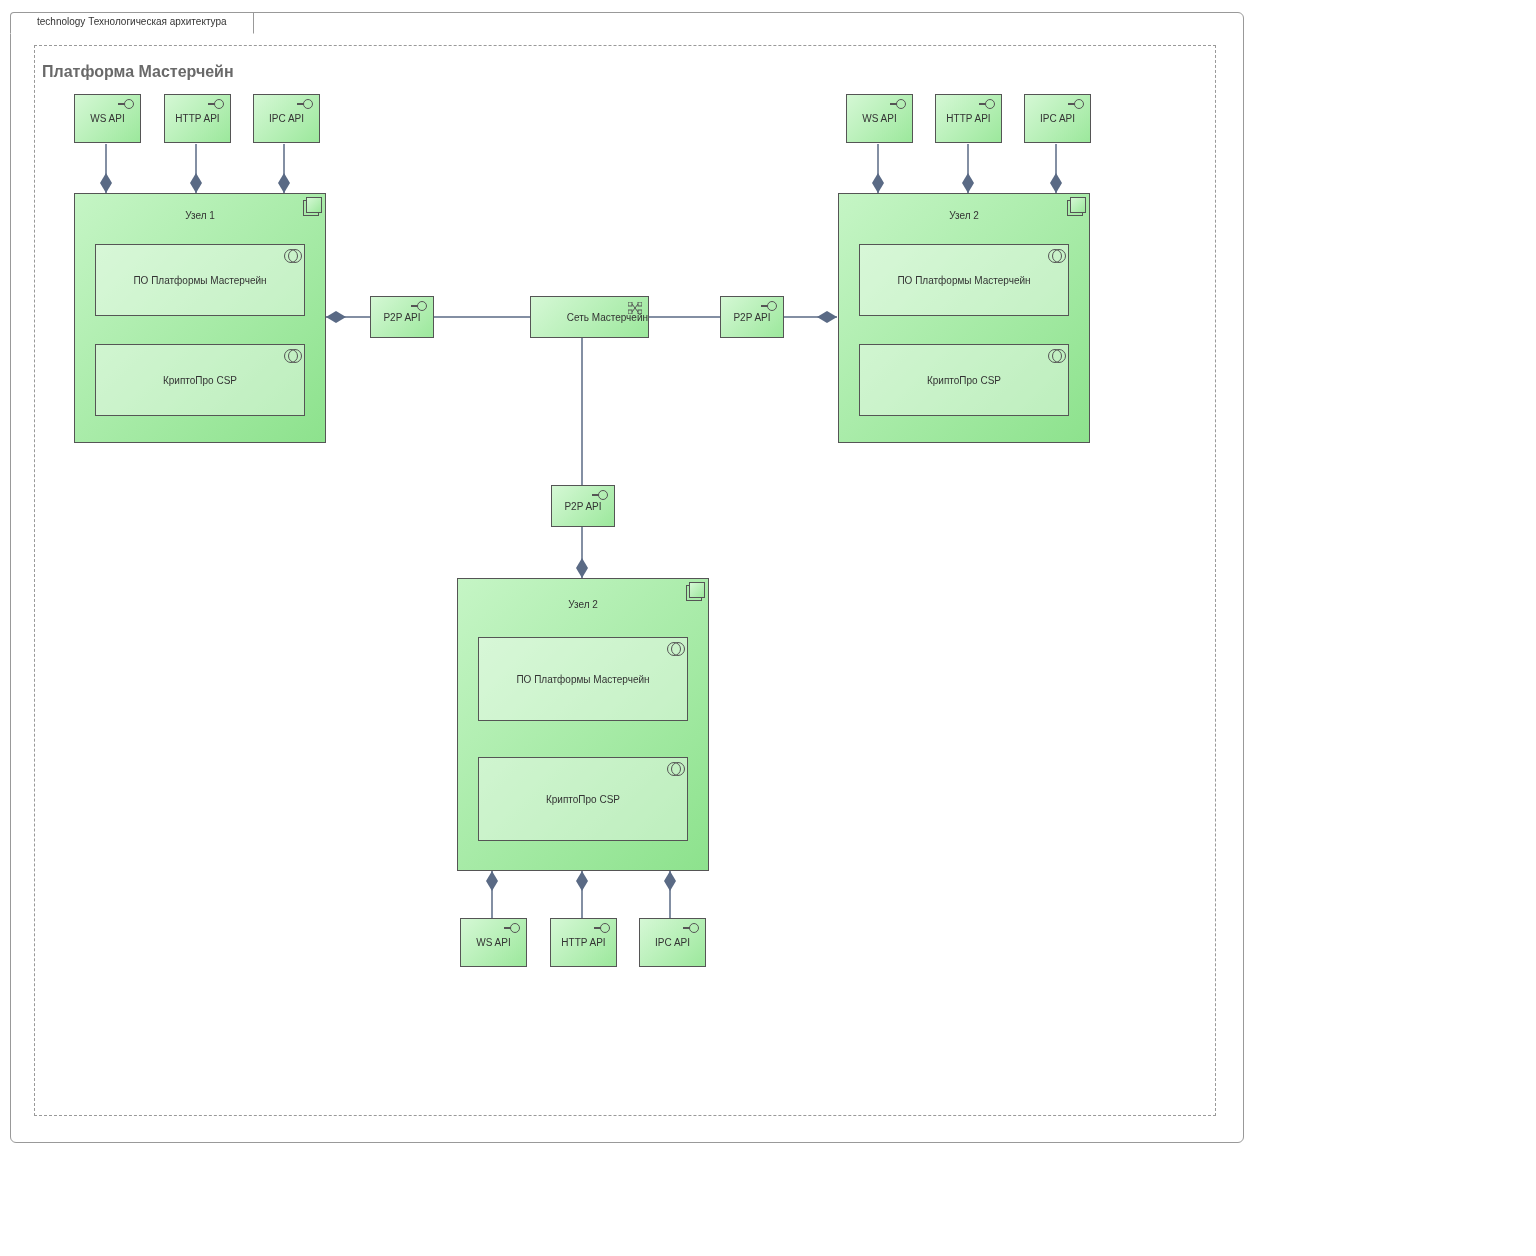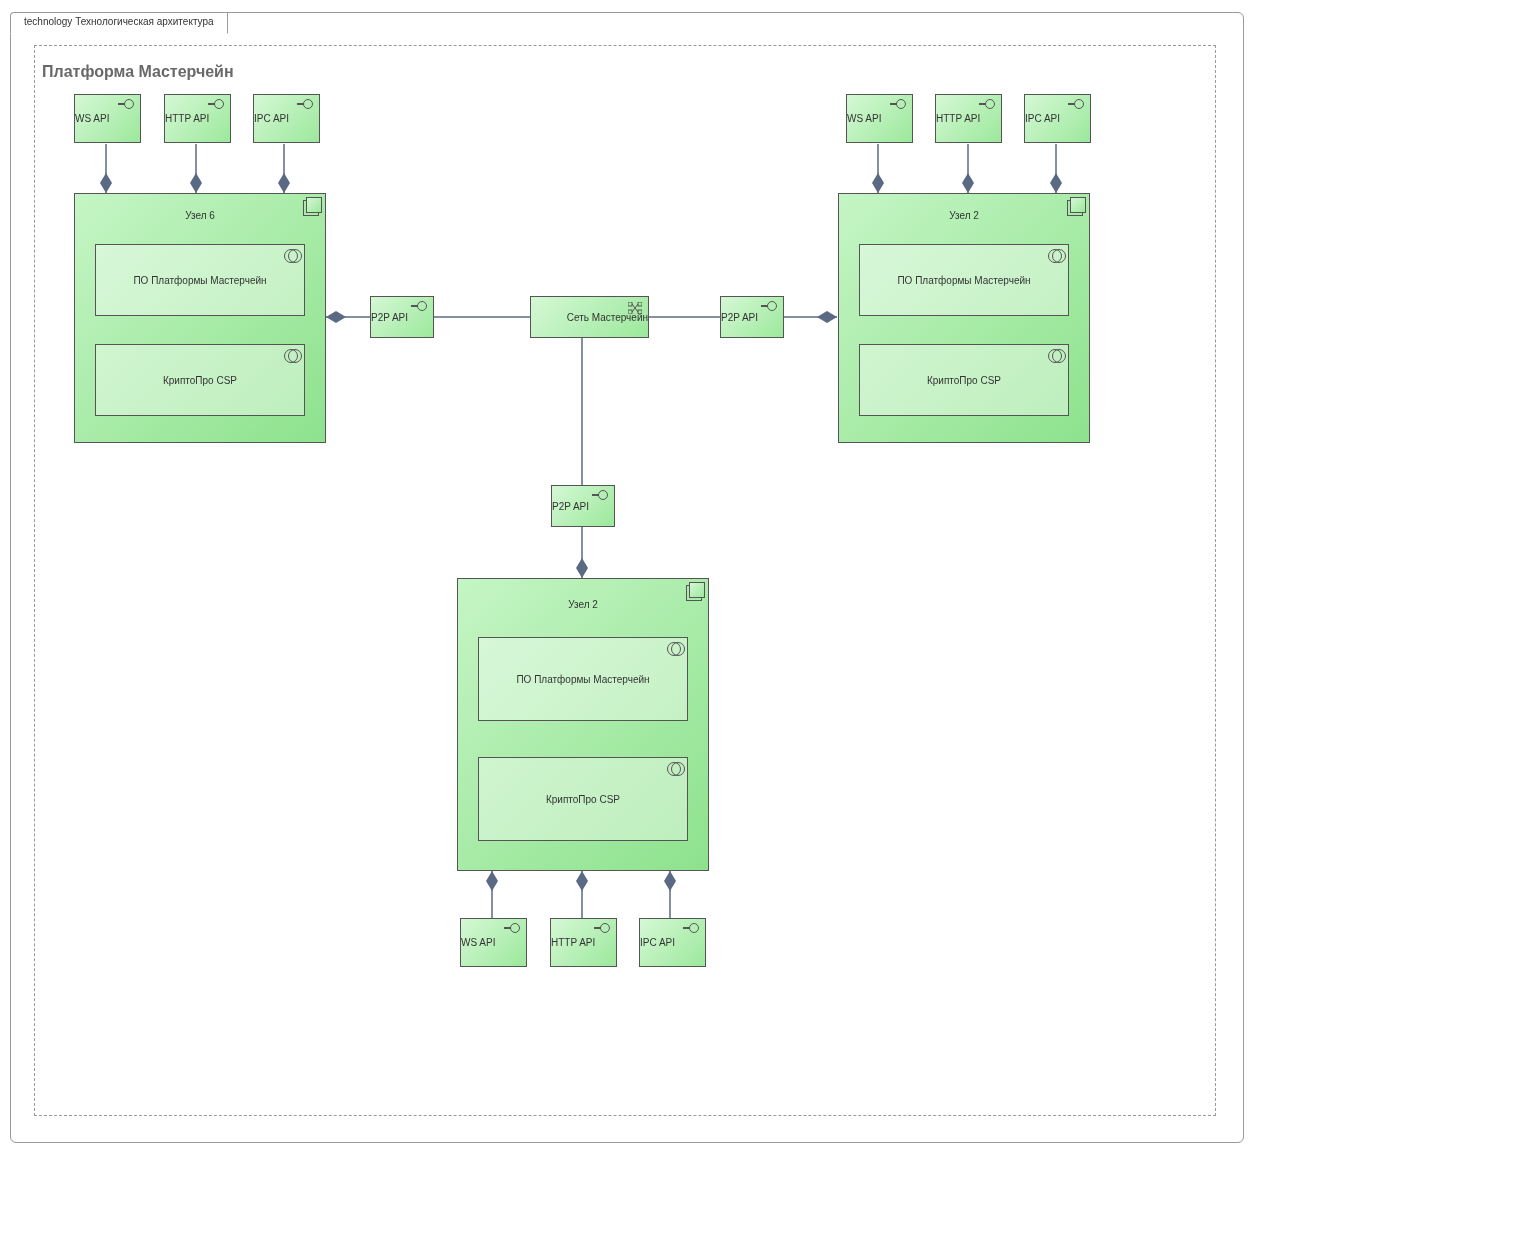--- a/index.html
+++ b/index.html
@@ -1,24 +1,24 @@
 <!DOCTYPE html>
 <html><head>
 <meta charset="utf-8">
 <style>
   body{margin:0;padding:0;font-family:"Segoe UI",Arial,sans-serif;background:#fff;color:#333;font-size:11px}
   .canvas{position:relative;width:1536px;height:1256px;background:#fff}
   .outer-frame{position:absolute;left:10px;top:12px;width:1232px;height:1129px;border:1px solid #999;border-radius:6px 6px 6px 6px}
-  .outer-tab{position:absolute;left:-1px;top:-1px;height:20px;padding:0 13px;border:1px solid #999;border-bottom:1px solid #fff;background:#fff;font-size:10px;line-height:18px;color:#333;border-radius:4px 0 0 0}
+  .outer-tab{position:absolute;left:-1px;top:-1px;height:20px;padding:0 26px;border:1px solid #999;border-bottom:1px solid #fff;background:#fff;font-size:10px;line-height:18px;color:#333;border-radius:4px 0 0 0}
   .outer-tab:after{content:"";position:absolute;right:-12px;top:-1px;width:0;height:0;border-left:12px solid #fff;border-bottom:20px solid transparent}
   .outer-tab-border:after{content:"";position:absolute;right:-13px;top:-1px;width:0;height:0;border-left:13px solid #999;border-bottom:21px solid transparent;z-index:-1}
   .platform-frame{position:absolute;left:34px;top:45px;width:1180px;height:1069px;border:1px dashed #999}
   .platform-title{position:absolute;left:7px;top:17px;font-size:16px;font-weight:bold;color:#696969}
   .node-container{position:absolute;background:linear-gradient(135deg,#c5f5c5 0%,#8de28d 100%);border:1px solid #555}
-  .node-small{position:absolute;background:linear-gradient(135deg,#d5f8d5 0%,#9ce89c 100%);border:1px solid #555;font-size:10px;text-align:center;display:flex;align-items:center;}
+  .node-small{position:absolute;background:linear-gradient(135deg,#d5f8d5 0%,#9ce89c 100%);border:1px solid #555;font-size:10px;text-align:center;display:flex;align-items:center;justify-content:center}
   .node-soft{position:absolute;background:rgba(255,255,255,0.4);border:1px solid #555;font-size:10px;text-align:left;display:flex;align-items:center;justify-content:center}
   .node-net{position:absolute;background:linear-gradient(135deg,#d5f8d5 0%,#9ce89c 100%);border:1px solid #555;font-size:10px;text-align:center;display:flex;align-items:center;justify-content:flex-end}
   .label-centered{position:absolute;width:100%;text-align:center;font-size:10px;color:#333}
   .interface-icon{position:absolute;top:4px;right:6px;width:16px;height:10px}
   .interface-icon::before{content:"";position:absolute;left:0;top:4px;width:7px;height:2px;background:#555}
   .interface-icon::after{content:"";position:absolute;right:0;top:0;width:8px;height:8px;border:1px solid #555;border-radius:50%}
   .device-icon{position:absolute;top:6px;right:6px;width:14px;height:14px;border:1px solid #555}
   .device-icon::before{content:"";position:absolute;top:-4px;right:-4px;width:14px;height:14px;border:1px solid #555;background:linear-gradient(135deg,#d5f8d5,#9ce89c)}
   .device-icon::after{content:"";position:absolute;top:-4px;right:-4px;width:14px;height:14px;border:1px solid #555}
   .softw-icon{position:absolute;top:4px;right:6px;width:12px;height:12px;border:1px solid #555;border-radius:50%}
@@ -85,21 +85,21 @@
       <span class="interface-icon"></span>
       <span>HTTP API</span>
     </div>
   <div class="node-small" style="left:253px;top:94px;width:65px;height:47px">
       <span class="interface-icon"></span>
       <span>IPC API</span>
     </div>
 
   <div class="node-container" style="left:74px;top:193px;width:250px;height:248px">
     <span class="device-icon"></span>
-    <div class="label-centered" style="top:16px">Узел 6</div>
+    <div class="label-centered" style="top:16px">Узел 1</div>
     <div class="node-soft" style="left:20px;top:50px;width:208px;height:70px">
         <span class="softw-icon"></span>
         <span>ПО Платформы Мастерчейн</span>
       </div>
     <div class="node-soft" style="left:20px;top:150px;width:208px;height:70px">
         <span class="softw-icon"></span>
         <span>КриптоПро CSP</span>
       </div>
   </div>
 

